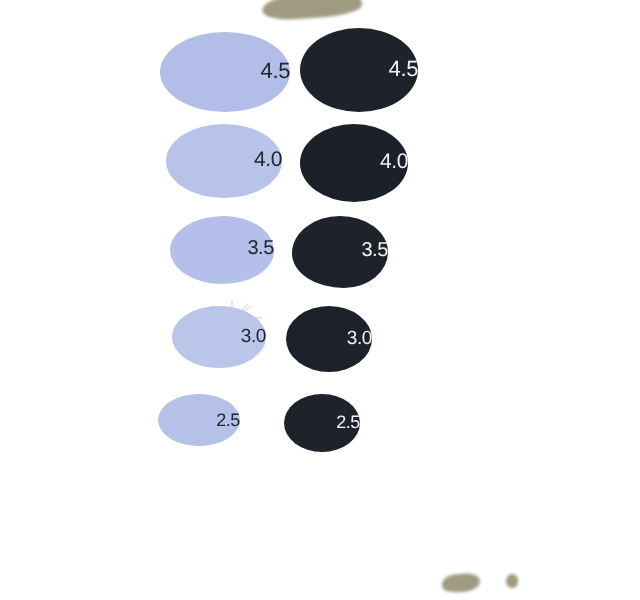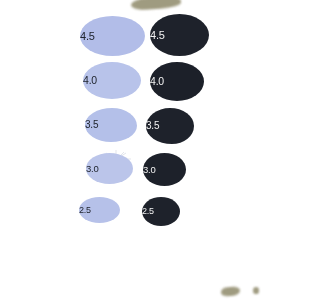--- a/index.html
+++ b/index.html
@@ -15,21 +15,21 @@
     background: #ffffff;
     overflow: hidden;
     font-family: "Liberation Sans", sans-serif;
     -webkit-font-smoothing: antialiased;
   }
   .ellipse {
     position: absolute;
     border-radius: 50%;
     display: flex;
     align-items: center;
-    justify-content: flex-start;
+    justify-content: flex-end;
     box-sizing: border-box;
   }
   .ellipse .label {
     font-family: "Liberation Sans", sans-serif;
     font-weight: 400;
     line-height: 1;
     letter-spacing: -0.2px;
     user-select: none;
     white-space: nowrap;
   }

